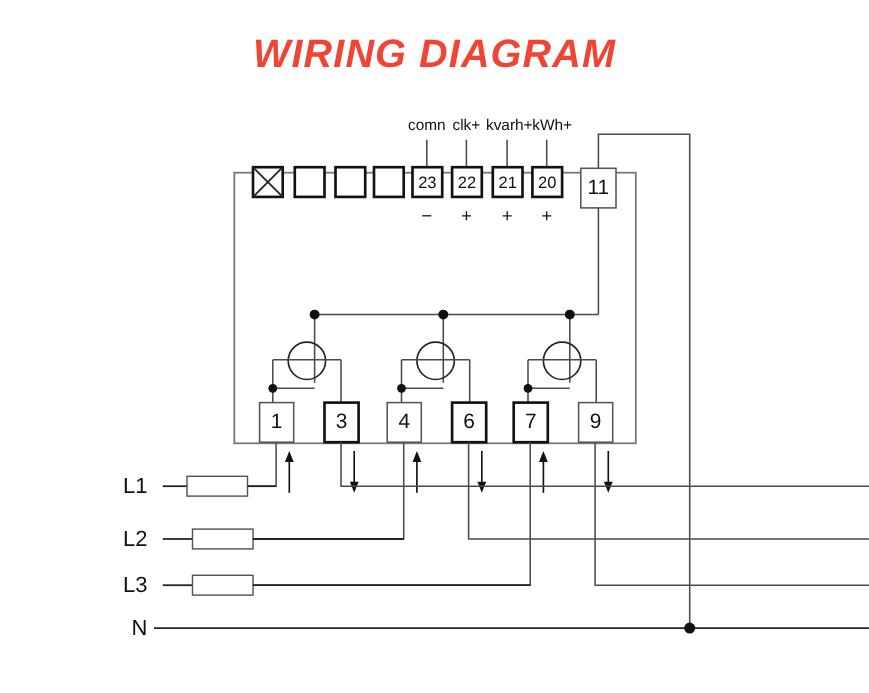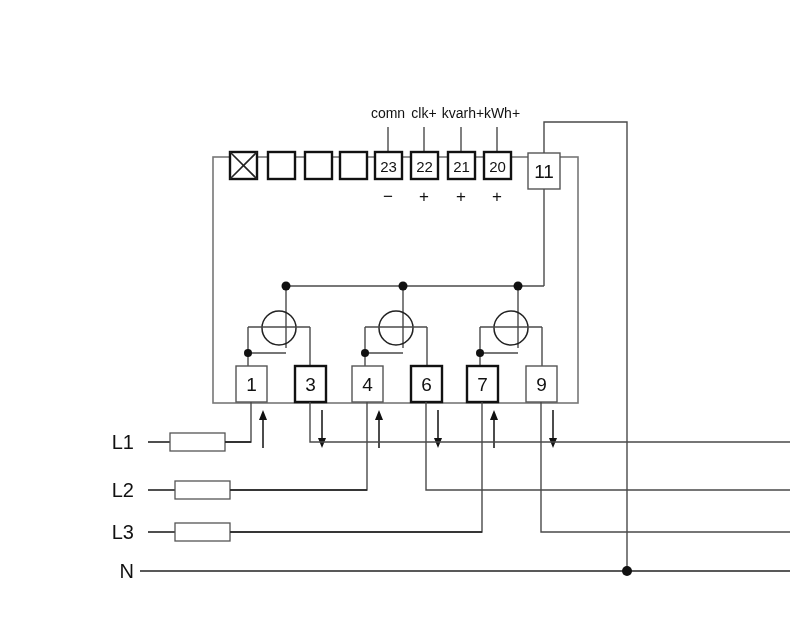--- a/index.html
+++ b/index.html
@@ -113,20 +113,21 @@
     stroke: #111111;
     stroke-width: 1.5;
     fill: none;
   }
 </style>
 </head>
 <body>
 
 <div id="root">
 
+  <div class="title">WIRING DIAGRAM</div>
 
   <svg class="diagram" viewBox="0 0 790 630" xmlns="http://www.w3.org/2000/svg">
 
     <rect class="meter-body" x="213" y="157" width="365" height="246"></rect>
 
     <g>
       <line class="wire" x1="388" y1="127" x2="388" y2="157"></line>
       <line class="wire" x1="424" y1="127" x2="424" y2="157"></line>
       <line class="wire" x1="461" y1="127" x2="461" y2="157"></line>
       <line class="wire" x1="497" y1="127" x2="497" y2="157"></line>

